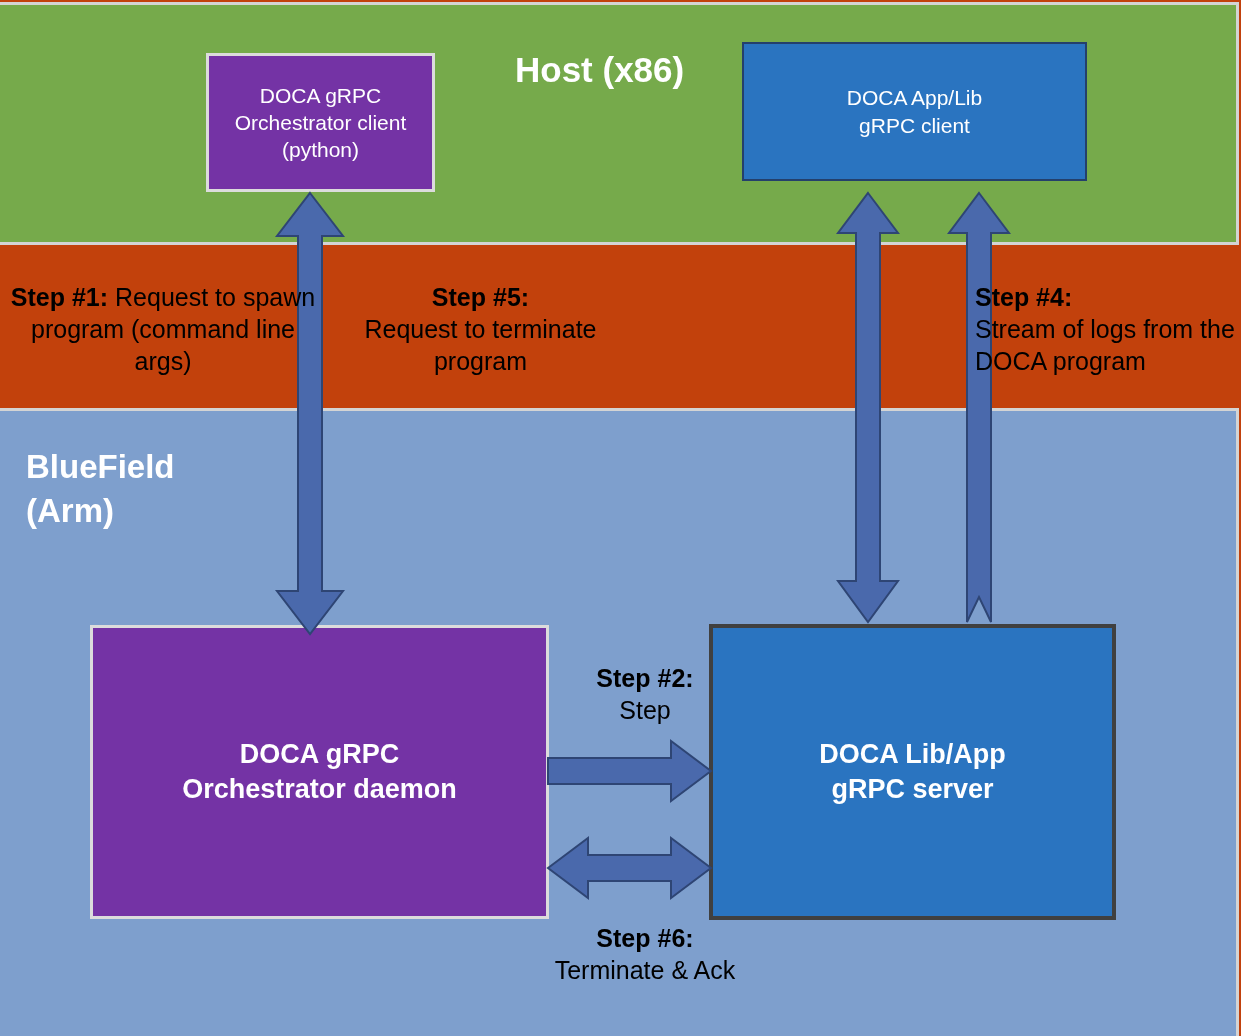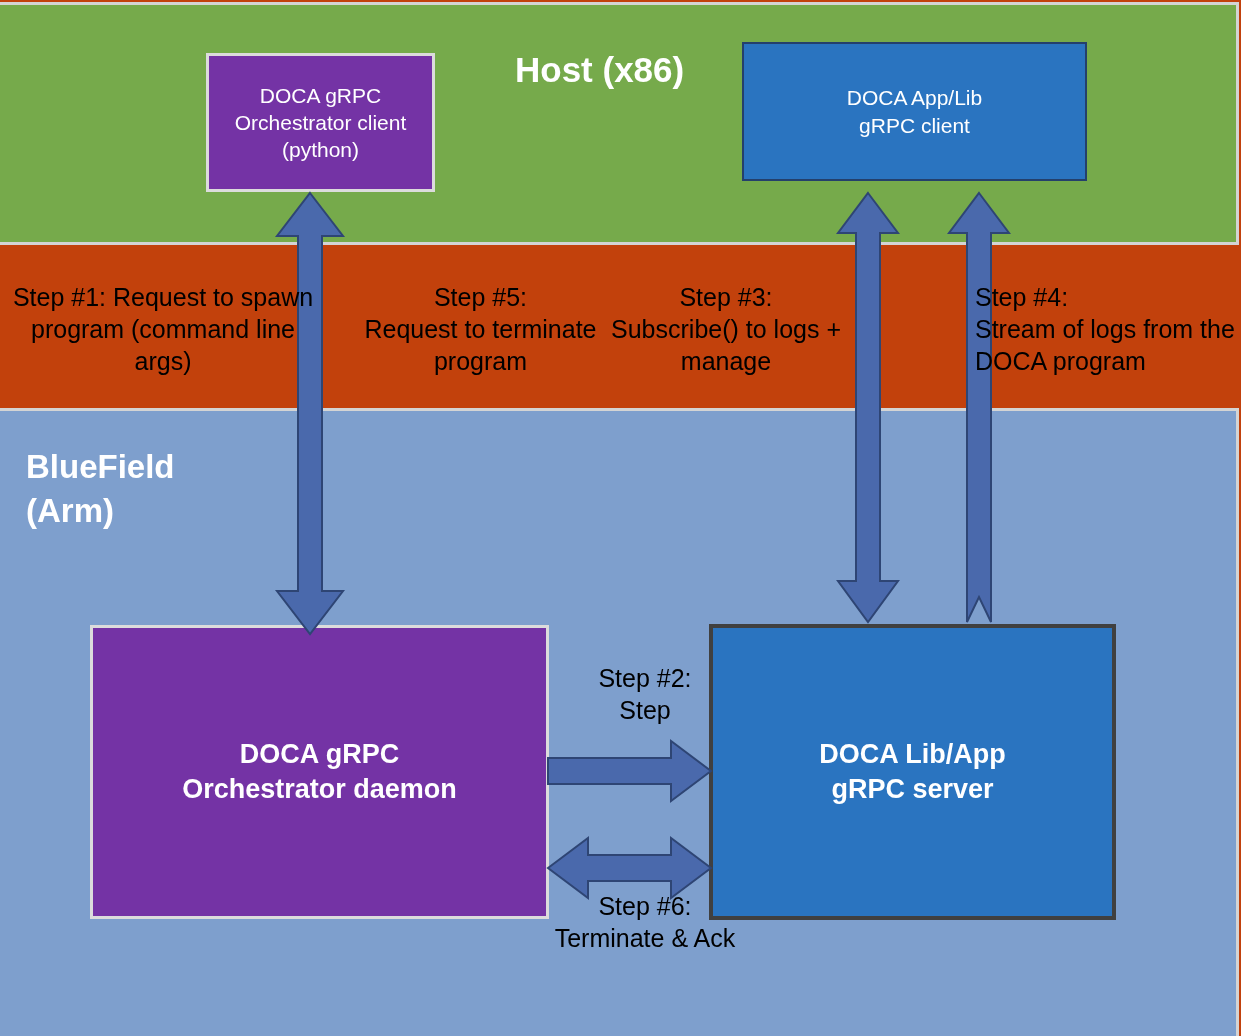--- a/index.html
+++ b/index.html
@@ -130,32 +130,32 @@
 
   
   .step-label {
     position: absolute;
     color: #000000;
     text-align: center;
     line-height: 1.28;
     font-size: 25px;
   }
   .step-label .step-head {
-    font-weight: normal;
+    font-weight: bold;
   }
   .step-label .step-body {
     font-weight: normal;
   }
 
   #step1-label { left: 8px;   top: 281px; width: 310px; }
   #step5-label { left: 348px; top: 281px; width: 265px; text-align: center; }
   #step3-label { left: 595px; top: 281px; width: 262px; }
   #step4-label { left: 975px; top: 281px; width: 285px; text-align: left; }
   #step2-label { left: 545px; top: 662px; width: 200px; }
-  #step6-label { left: 500px; top: 890px; width: 290px; }
+  #step6-label { left: 500px; top: 922px; width: 290px; }
 </style>
 </head>
 <body>
 
 <div id="stage">
 
   <div class="panel" id="host-panel"></div>
   <div class="panel-title" id="host-title">Host (x86)</div>
 
   <div class="node-box" id="orchestrator-client">DOCA gRPC
@@ -197,24 +197,20 @@
 
   <div class="step-label" id="step1-label">
     <span class="step-head">Step #1:</span><span class="step-body"> Request to spawn program (command line args)</span>
   </div>
 
   <div class="step-label" id="step5-label">
     <span class="step-head">Step #5:</span><br>
     <span class="step-body">Request to terminate program</span>
   </div>
 
-  <div class="step-label" id="step3-label">
-    <span class="step-head">Step #3:</span><br>
-    <span class="step-body">Subscribe() to logs + manage</span>
-  </div>
 
   <div class="step-label" id="step4-label">
     <span class="step-head">Step #4:</span><br>
     <span class="step-body">Stream of logs from the DOCA program</span>
   </div>
 
   <div class="step-label" id="step2-label">
     <span class="step-head">Step #2:</span><br>
     <span class="step-body">Step</span>
   </div>

